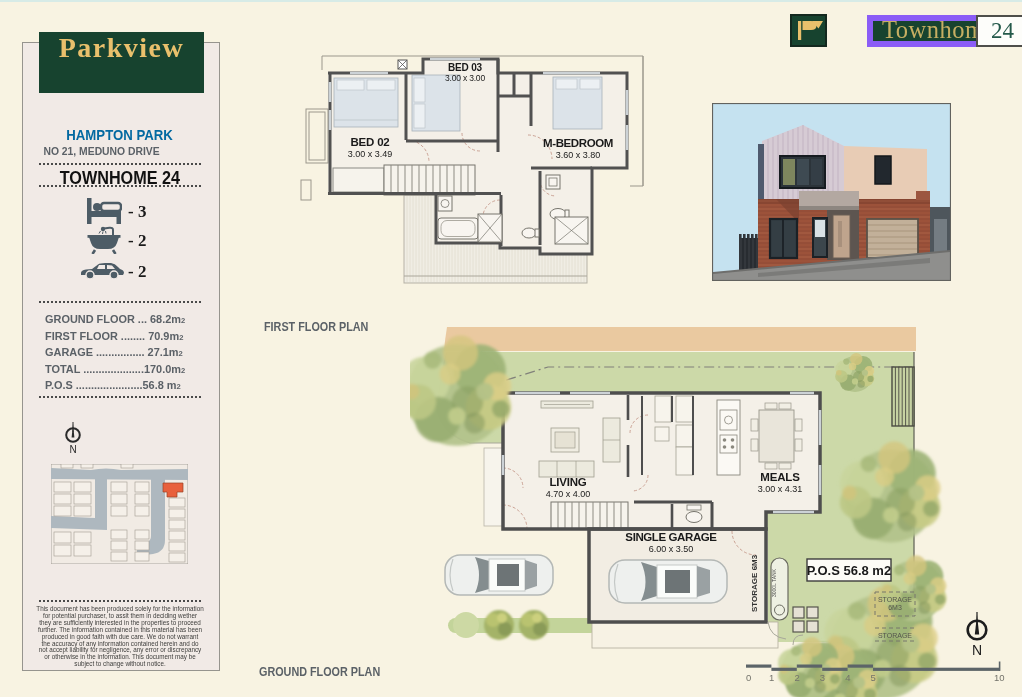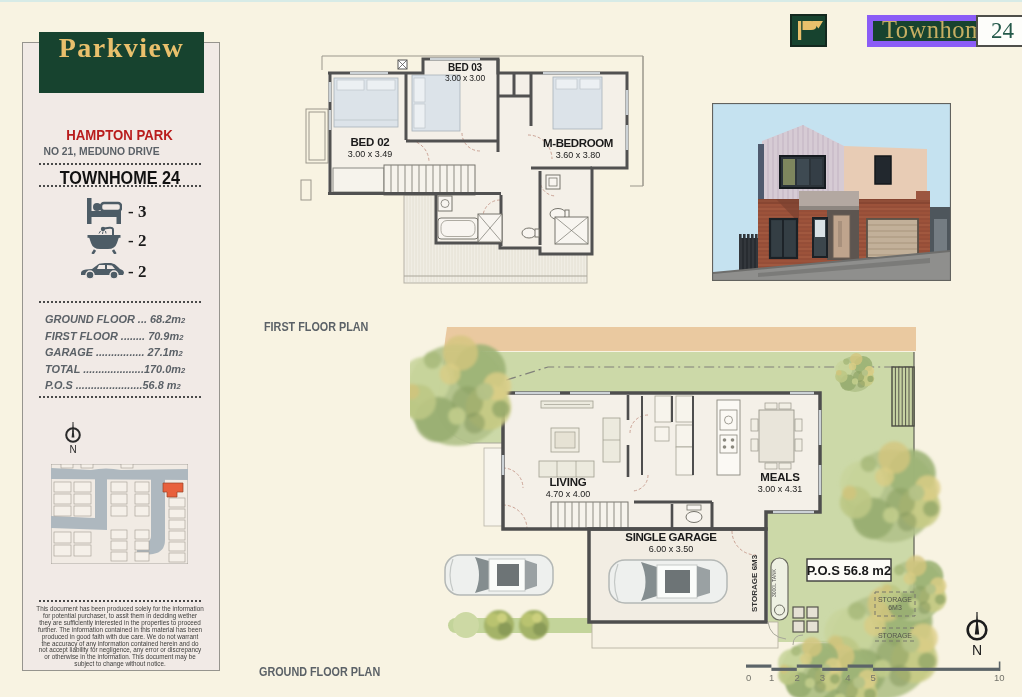--- a/index.html
+++ b/index.html
@@ -10,21 +10,21 @@
 <body>
 
 <div class="abs" style="left:0;top:0;width:1022px;height:2px;background:#d7ebe7;"></div>
 
 <div class="abs" style="left:22px;top:42px;width:196px;height:627px;background:#f1eae6;border:1px solid #96948e;"></div>
 
 <div class="abs" style="left:39px;top:32px;width:165px;height:61px;background:#17432f;display:flex;align-items:flex-start;justify-content:center;">
   <span style="font-family:'Liberation Serif',serif;font-weight:bold;font-size:28px;color:#e9c06c;letter-spacing:1.5px;">Parkview</span>
 </div>
 
-<div class="abs" style="left:22px;top:126px;width:196px;text-align:center;color:#b91c1c;font-weight:bold;font-size:15px;"><span style="display:inline-block;transform:scaleX(0.88);">HAMPTON PARK</span></div>
+<div class="abs" style="left:22px;top:126px;width:196px;text-align:center;color:#0369a1;font-weight:bold;font-size:15px;"><span style="display:inline-block;transform:scaleX(0.88);">HAMPTON PARK</span></div>
 
 <div class="abs" style="left:22px;top:145px;width:160px;text-align:center;color:#5b6167;font-weight:bold;font-size:11.5px;"><span style="display:inline-block;transform:scaleX(0.9);">NO 21, MEDUNO DRIVE</span></div>
 
 <div class="abs" style="left:39px;top:163px;width:162px;border-top:2px dotted #4a4a4a;"></div>
 
 <div class="abs" style="left:22px;top:168px;width:196px;text-align:center;color:#111;font-weight:bold;font-size:18px;"><span style="display:inline-block;transform:scaleX(0.9);">TOWNHOME 24</span></div>
 
 <div class="abs" style="left:39px;top:185px;width:162px;border-top:2px dotted #4a4a4a;"></div>
 
 <svg class="abs" style="left:86px;top:198px;" width="36" height="26" viewBox="0 0 36 26">
@@ -52,21 +52,21 @@
   <path d="M2 12 Q2 9 7 8.5 L13 8 L19 3.5 Q21 2 26 2 L32 2 Q36 2.5 39 6 L41 8 Q45 9 45 12 L44 14 L2 14 Z" fill="#4d5c66"></path>
   <path d="M20 4 L18 8 L26 8 L26 4 Z M28 4 L28 8 L36 8 L33 4.5 Z" fill="#f1eae6"></path>
   <circle cx="11" cy="14" r="4" fill="#4d5c66" stroke="#f1eae6" stroke-width="1.4"></circle>
   <circle cx="35" cy="14" r="4" fill="#4d5c66" stroke="#f1eae6" stroke-width="1.4"></circle>
 </svg>
 
 <div class="abs" style="left:128px;top:262px;width:30px;font-family:'Liberation Serif',serif;font-weight:bold;font-size:17px;color:#1a1a1a;">- 2</div>
 
 <div class="abs" style="left:39px;top:301px;width:162px;border-top:2px dotted #4a4a4a;"></div>
 
-<div class="abs" style="left:45px;top:312px;width:148px;color:#5b6167;font-weight:bold;font-size:11.5px;line-height:14.6px;white-space:nowrap;font-style:italic;">
+<div class="abs" style="left:45px;top:312px;width:148px;color:#5b6167;font-weight:bold;font-size:11.5px;line-height:14.6px;white-space:nowrap;">
   <div><span style="display:inline-block;transform:scaleX(0.95);transform-origin:0 0;">GROUND FLOOR ... 68.2m<span style="font-size:8px;">2</span></span></div>
   <div><span style="display:inline-block;transform:scaleX(0.95);transform-origin:0 0;">FIRST FLOOR ........ 70.9m<span style="font-size:8px;">2</span></span></div>
   <div><span style="display:inline-block;transform:scaleX(0.95);transform-origin:0 0;">GARAGE ................ 27.1m<span style="font-size:8px;">2</span></span></div>
   <div><span style="display:inline-block;transform:scaleX(0.95);transform-origin:0 0;">TOTAL ....................170.0m<span style="font-size:8px;">2</span></span></div>
   <div><span style="display:inline-block;transform:scaleX(0.95);transform-origin:0 0;">P.O.S ......................56.8 m<span style="font-size:8px;">2</span></span></div>
 </div>
 
 <div class="abs" style="left:39px;top:396px;width:162px;border-top:2px dotted #4a4a4a;"></div>
 
 <svg class="abs" style="left:58px;top:420px;" width="32" height="36" viewBox="0 0 32 36">

